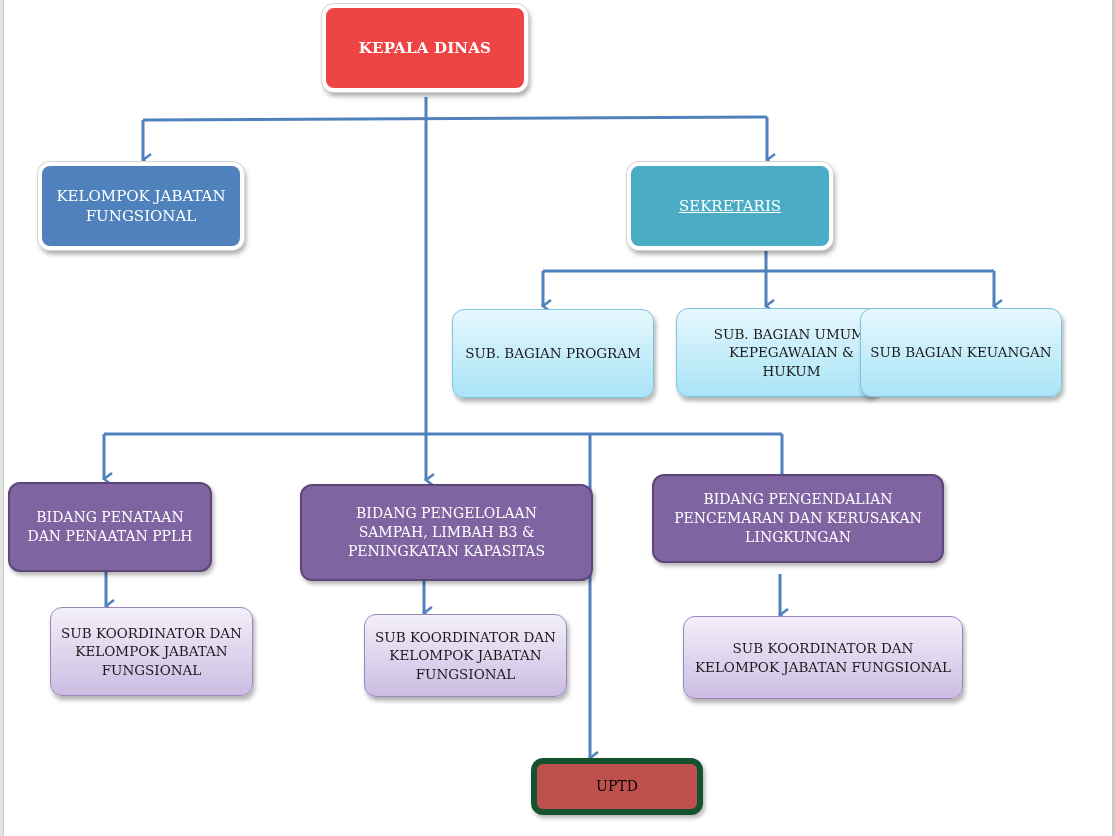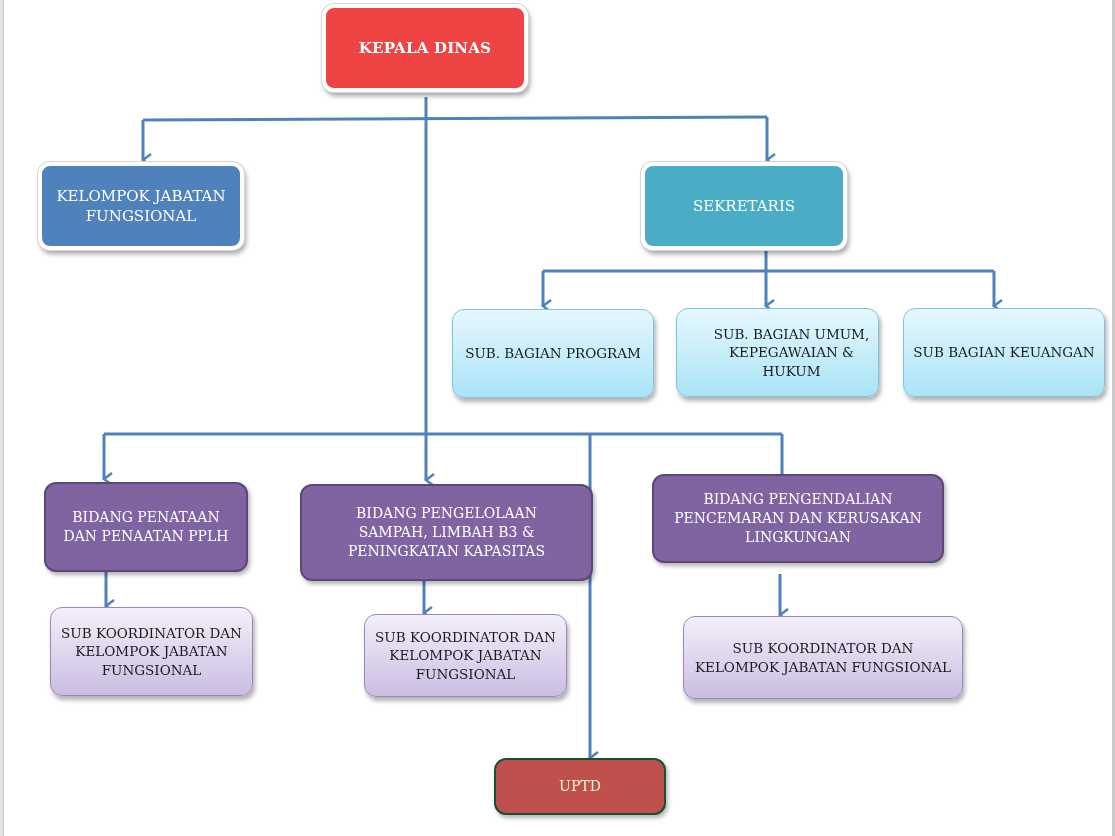--- a/index.html
+++ b/index.html
@@ -16,22 +16,22 @@
   .b-blue { background: #4f81bd; color: #ffffff; font-size: 15px;
             border: 4px solid #ffffff; box-shadow: 0 0 0 1px #d6d6d6, 2px 4px 5px rgba(0,0,0,0.35); }
   .b-teal { background: #4bacc6; color: #ffffff; font-size: 15px;
             border: 4px solid #ffffff; box-shadow: 0 0 0 1px #d6d6d6, 2px 4px 5px rgba(0,0,0,0.35); }
   .b-light { background: linear-gradient(#e6f7fd, #a9e4f7); color: #1a1a1a; font-size: 13.5px;
              border: 1px solid #7fc4db; box-shadow: 2px 4px 4px rgba(0,0,0,0.3); }
   .b-purple { background: #8064a2; color: #ffffff; font-size: 14px;
               border: 2px solid #5c4776; box-shadow: 2px 3px 4px rgba(0,0,0,0.3); }
   .b-lilac { background: linear-gradient(#f3effa, #cbbde2); color: #1a1a1a; font-size: 13.5px;
              border: 1px solid #9d86bd; box-shadow: 2px 4px 4px rgba(0,0,0,0.3); margin-left: 40px; }
-  .b-red { background: #c0504d; color: #fef9c3; font-size: 14px;
-           border: 2px solid #14532d; box-shadow: 2px 3px 4px rgba(0,0,0,0.3); }
+  .b-red { background: #c0504d; color: #000000; font-size: 14px;
+           border: 6px solid #14532d; box-shadow: 2px 3px 4px rgba(0,0,0,0.3); margin-left: 37px; }
 </style>
 </head>
 <body>
 
 <div class="frame-left"></div>
 <div class="frame-right"></div>
 
 <svg class="connectors" width="1115" height="836">
   <defs>
     <marker id="arr" markerWidth="14" markerHeight="14" refX="7" refY="11" orient="auto" markerUnits="userSpaceOnUse">
@@ -64,39 +64,39 @@
 
 <div class="box b-head" style="left:322px;top:4px;width:206px;height:88px;">
   <span>KEPALA DINAS</span>
 </div>
 
 <div class="box b-blue" style="left:38px;top:162px;width:206px;height:88px;">
   <span>KELOMPOK JABATAN
 FUNGSIONAL</span>
 </div>
 
-<div class="box b-teal" style="left:641px;top:162px;width:206px;height:88px;">
+<div class="box b-teal" style="left:627px;top:162px;width:206px;height:88px;text-decoration:underline;">
   <span>SEKRETARIS</span>
 </div>
 
 <div class="box b-light" style="left:452px;top:309px;width:202px;height:89px;">
   <span>SUB. BAGIAN PROGRAM</span>
 </div>
 
 <div class="box b-light" style="left:676px;top:308px;width:203px;height:89px;padding-left:28px;">
   <span>SUB. BAGIAN UMUM,
 KEPEGAWAIAN &amp;
 HUKUM</span>
 </div>
 
-<div class="box b-light" style="left:903px;top:308px;width:202px;height:89px;">
+<div class="box b-light" style="left:860px;top:308px;width:202px;height:89px;">
   <span>SUB BAGIAN KEUANGAN</span>
 </div>
 
-<div class="box b-purple" style="left:8px;top:482px;width:204px;height:90px;margin-left:36px;">
+<div class="box b-purple" style="left:8px;top:482px;width:204px;height:90px;">
   <span>BIDANG PENATAAN
 DAN PENAATAN PPLH</span>
 </div>
 
 <div class="box b-purple" style="left:300px;top:484px;width:293px;height:97px;">
   <span>BIDANG PENGELOLAAN
 SAMPAH, LIMBAH B3 &amp;
 PENINGKATAN KAPASITAS</span>
 </div>
 

